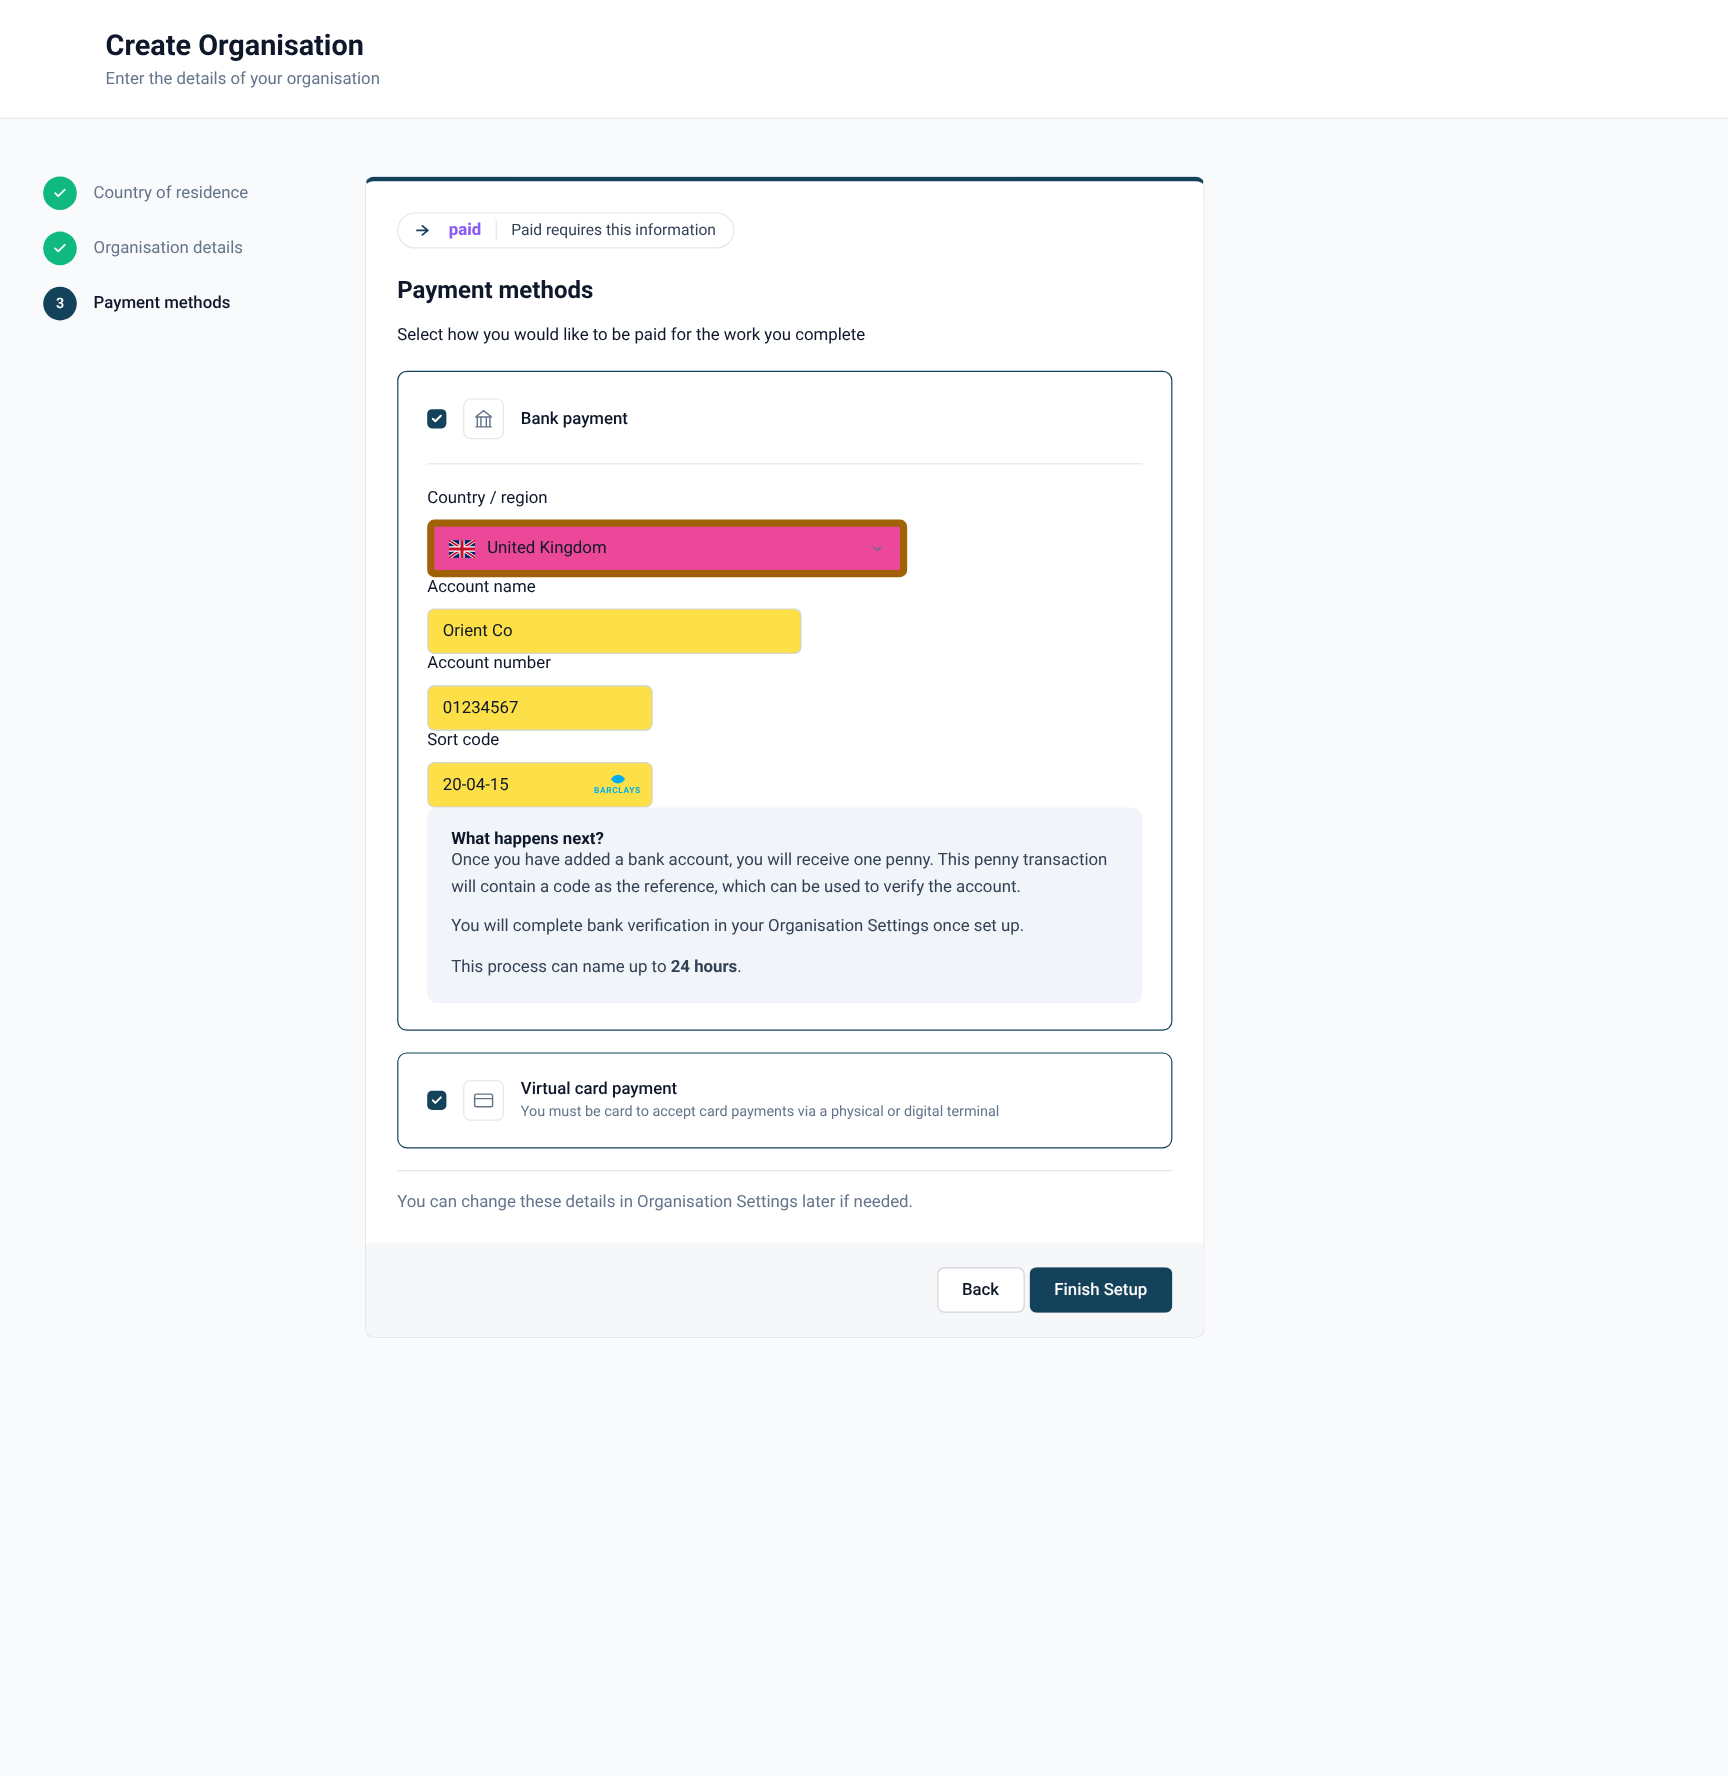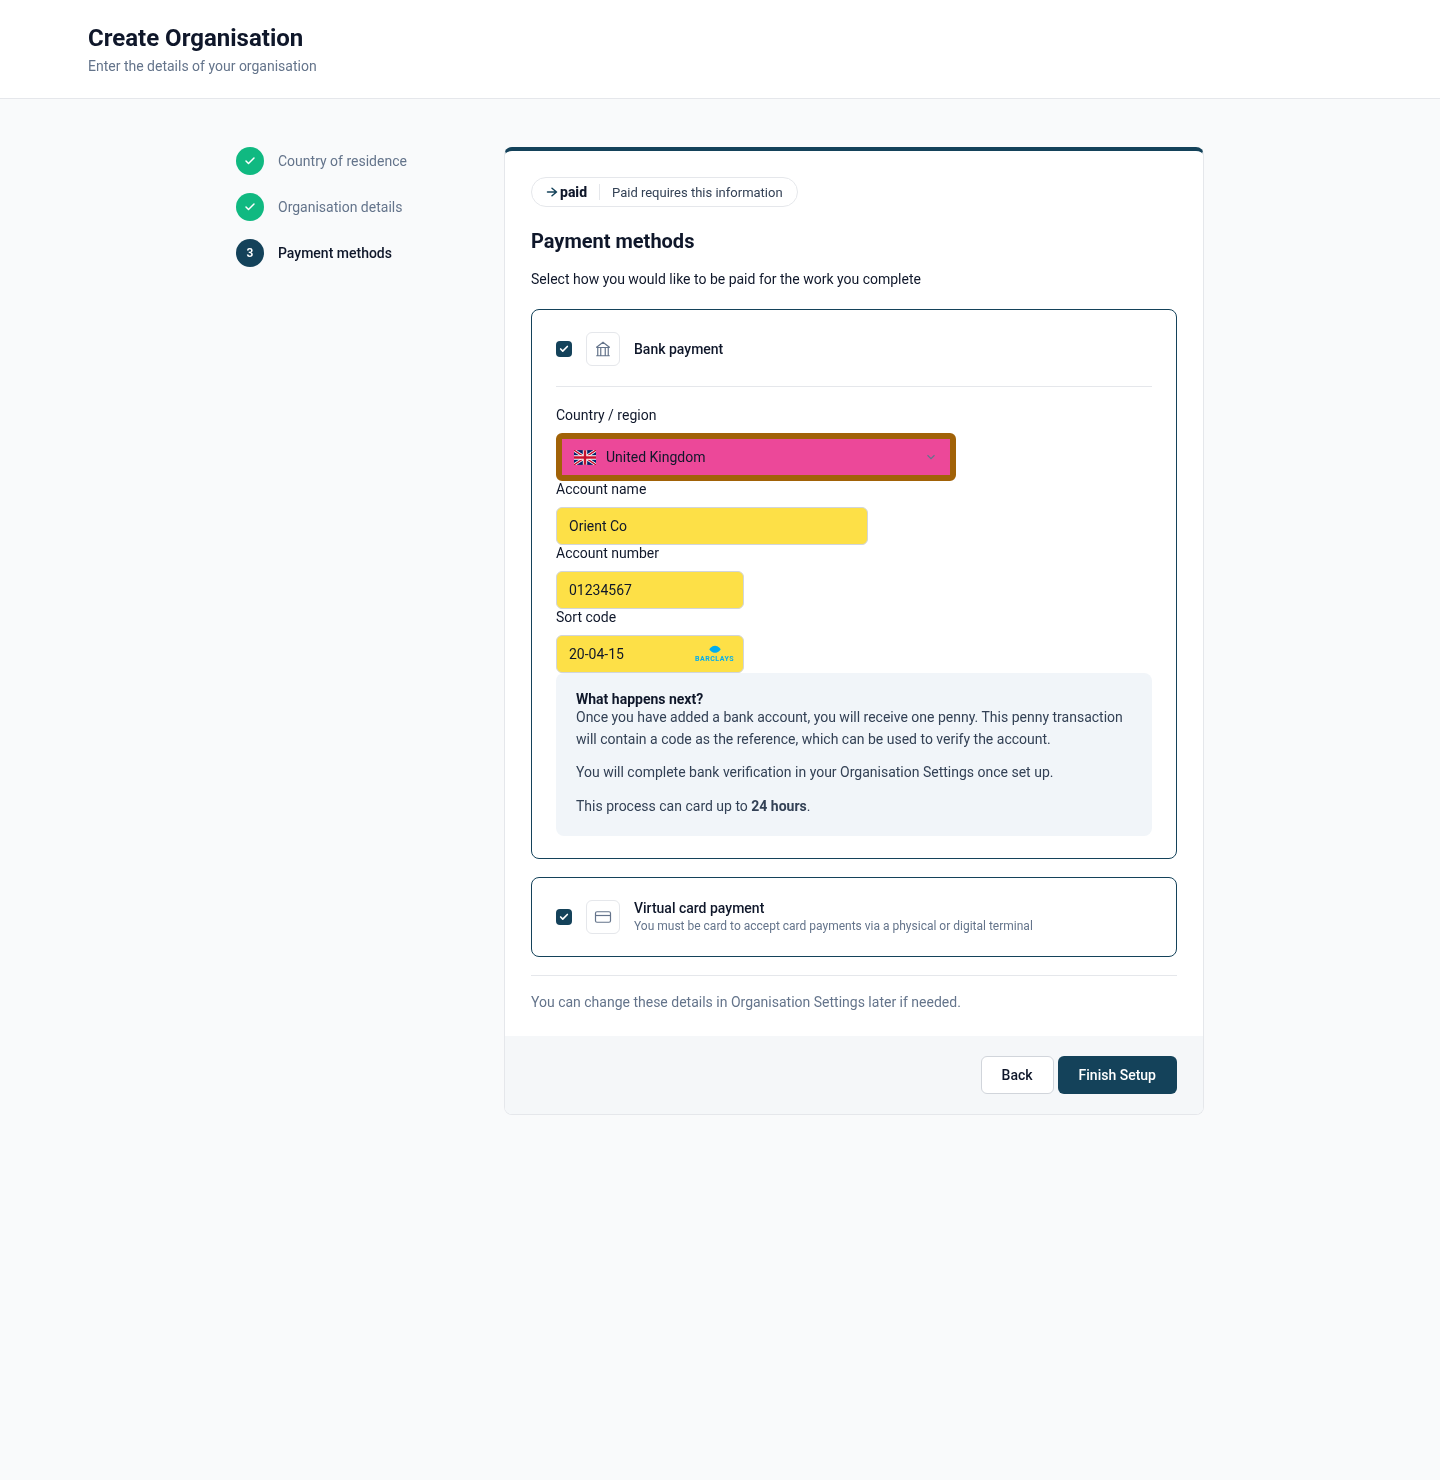--- a/index.html
+++ b/index.html
@@ -19,24 +19,23 @@
       font-weight: 700;
       color: #0f172a;
       margin-bottom: 6px;
     }
     .header p {
       color: #64748b;
       font-size: 14px;
     }
     .container {
       display: flex;
-      padding: 48px 84px;
+      padding: 48px 36px;
       gap: 48px;
       align-items: flex-start;
-      justify-content: center;
     }
     .stepper {
       width: 220px;
       flex-shrink: 0;
     }
     .step {
       display: flex;
       align-items: center;
       gap: 14px;
       margin-bottom: 18px;
@@ -83,25 +82,25 @@
       display: inline-flex;
       align-items: center;
       border: 1px solid #e5e7eb;
       border-radius: 999px;
       padding: 6px 14px;
       gap: 12px;
       margin-bottom: 22px;
     }
     .pill-logo {
       font-weight: 800;
-      color: #0f172a;
+      color: #8b5cf6;
       font-size: 14px;
       display: inline-flex;
       align-items: center;
-      gap: 2px;
+      gap: 16px;
       padding-right: 12px;
       border-right: 1px solid #e5e7eb;
     }
     .pill-text {
       color: #334155;
       font-size: 13px;
     }
     .section-title {
       font-size: 20px;
       font-weight: 700;
@@ -361,21 +360,21 @@
                 </svg>
               <span>BARCLAYS</span>
             </div>
           </div>
         </div>
 
         <div class="info-box">
           <h4>What happens next?</h4>
           <p>Once you have added a bank account, you will receive one penny. This penny transaction will contain a code as the reference, which can be used to verify the account.</p>
           <p>You will complete bank verification in your Organisation Settings once set up.</p>
-          <p><span>This process can card up to </span><strong>24 hours</strong><span>.</span></p>
+          <p><span>This process can name up to </span><strong>24 hours</strong><span>.</span></p>
         </div>
       </div>
 
       
       <div class="method-card">
         <div class="method-header">
           <div class="checkbox">
             <svg width="10" height="10" viewBox="0 0 24 24" fill="none" stroke="#fff" stroke-width="4" stroke-linecap="round" stroke-linejoin="round">
                 <polyline points="20 6 9 17 4 12"></polyline>
               </svg>

